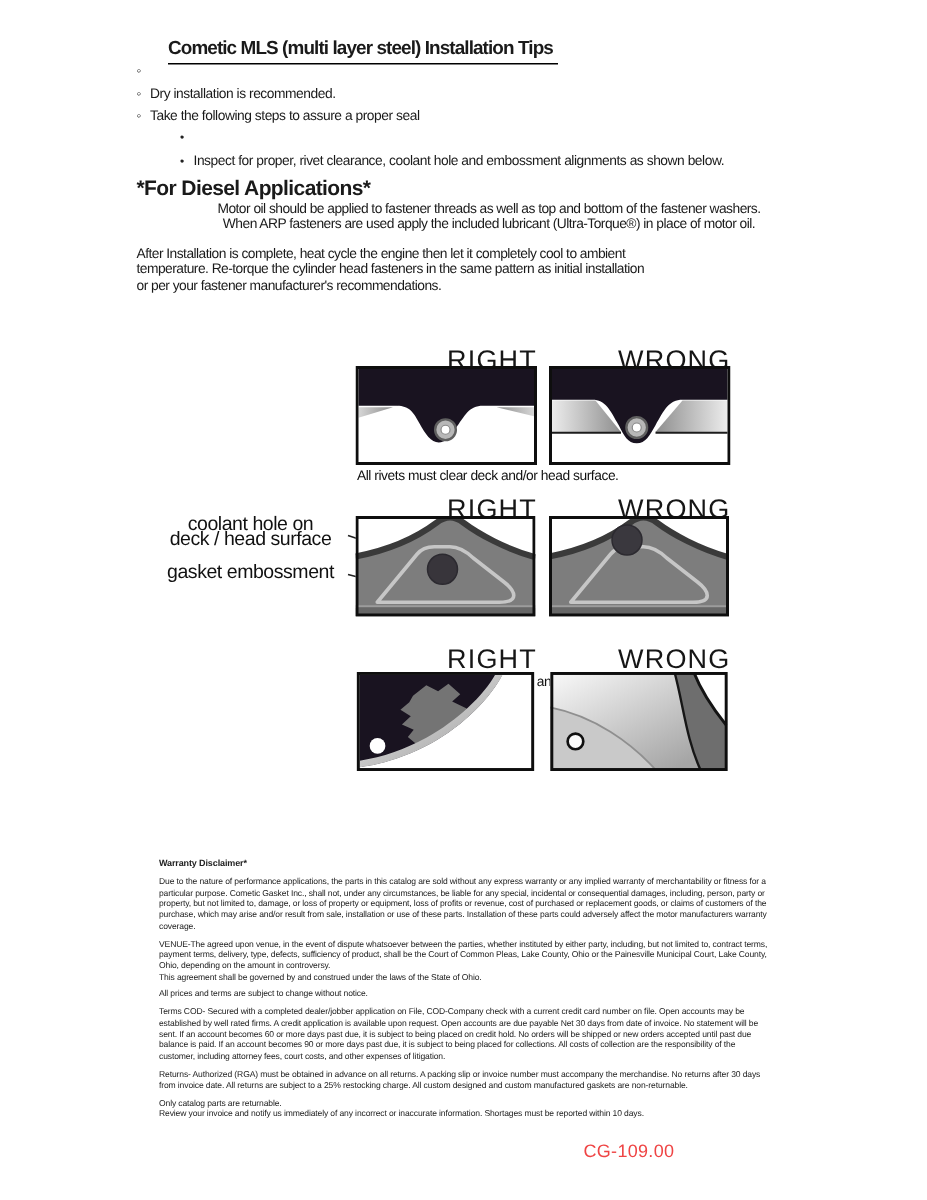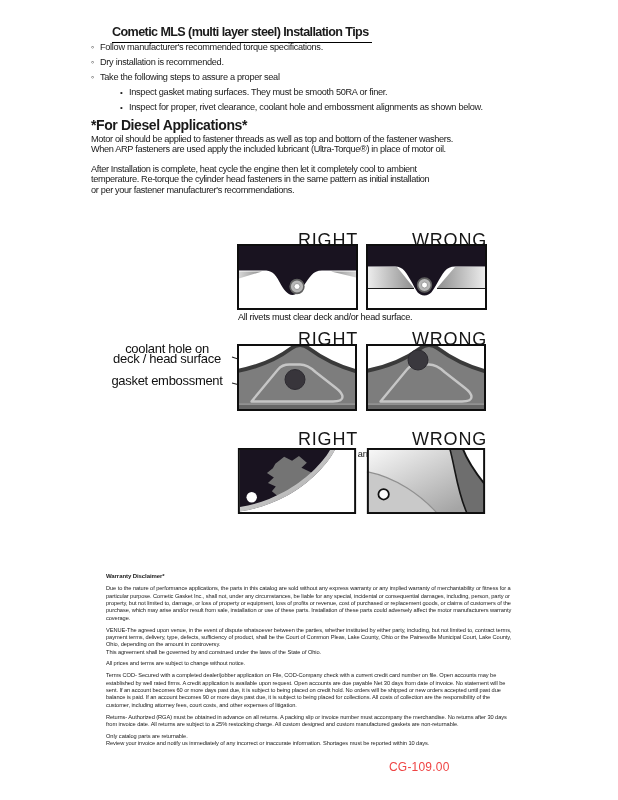--- a/index.html
+++ b/index.html
@@ -13,21 +13,21 @@
          border-bottom:1.5px solid #000;padding:0 3px 2.5px 0;}
 
   .bullets{left:91px;top:42px;font-size:9.2px;letter-spacing:-0.3px;}
   .b-row{display:flex;align-items:baseline;height:15px;}
   .b-row.sub{margin-left:29px;}
   .b-mark{width:9px;font-size:9px;color:#222;}
   .b-mark.dot{font-size:8px;}
 
   .h-diesel{left:91px;top:117px;font-size:14px;font-weight:700;letter-spacing:-0.4px;}
   .para{left:91px;width:470px;font-size:9.2px;line-height:10.3px;letter-spacing:-0.35px;}
-  .p1{top:134px;} .p2{top:164px;} .note{top:205px;}
+  .p1{top:134px;text-align:center;} .p2{top:164px;} .note{top:205px;}
 
   .rw{width:121px;text-align:right;font-size:18px;letter-spacing:0.8px;color:#161616;}
   .cap{font-size:9.2px;letter-spacing:-0.3px;color:#111;}
   .cap3{line-height:11px;}
   .diag-label{left:102px;width:130px;text-align:center;font-size:13px;line-height:10.4px;
               letter-spacing:-0.3px;color:#111;}
   .panel{display:block;}
 
   .disclaimer{left:106px;top:573px;width:408px;font-size:5.7px;line-height:7.35px;
               letter-spacing:-0.08px;color:#222;}
@@ -40,33 +40,31 @@
 </head>
 <body>
 
 <div class="page">
 
   <div class="abs title">Cometic MLS (multi layer steel) Installation Tips</div>
 
   <div class="abs bullets">
     <div class="b-row">
       <span class="b-mark">◦</span>
-      <span class="nowrap">Follow manufacturer's recommended torque specifications.</span>
     </div>
     <div class="b-row">
       <span class="b-mark">◦</span>
       <span class="nowrap">Dry installation is recommended.</span>
     </div>
     <div class="b-row">
       <span class="b-mark">◦</span>
       <span class="nowrap">Take the following steps to assure a proper seal</span>
     </div>
     <div class="b-row sub">
       <span class="b-mark dot">•</span>
-      <span class="nowrap">Inspect gasket mating surfaces.  They must be smooth 50RA or finer.</span>
     </div>
     <div class="b-row sub">
       <span class="b-mark dot">•</span>
       <span class="nowrap">Inspect for proper, rivet clearance, coolant hole and embossment alignments as shown below.</span>
     </div>
   </div>
 
   <div class="abs h-diesel">*For Diesel Applications*</div>
   <div class="abs para p1 pre">Motor oil should be applied to fastener threads as well as top and bottom of the fastener washers.
 When ARP fasteners are used apply the included lubricant (Ultra-Torque®) in place of motor oil.</div>

